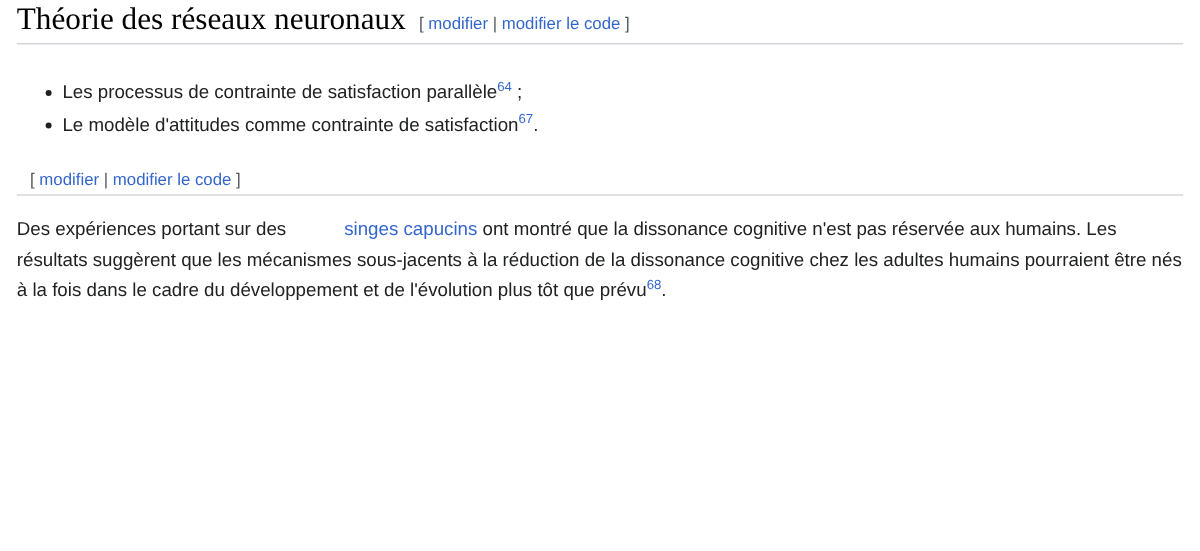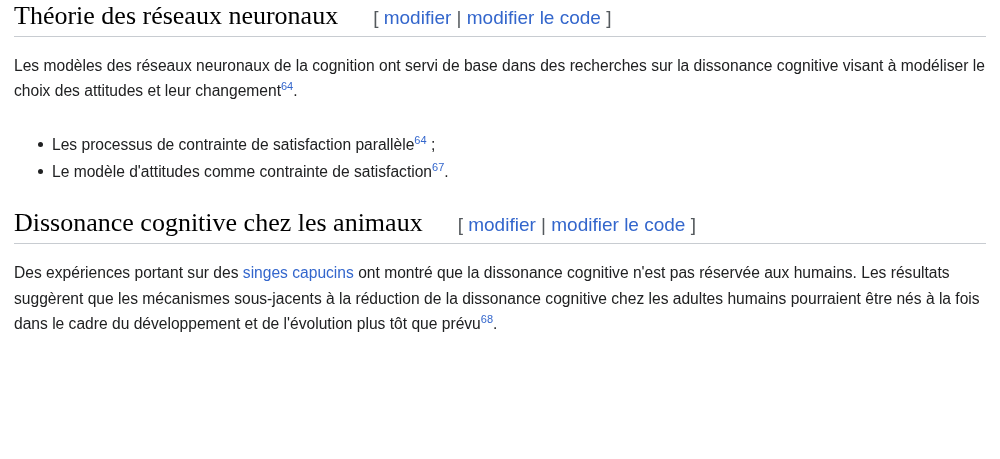--- a/index.html
+++ b/index.html
@@ -27,28 +27,27 @@
     font-weight: normal;
     font-size: 26px;
     line-height: 1.2;
     margin: 0;
     padding: 0 0 5px 0;
     border-bottom: 1px solid #c8ccd1;
     color: #000000;
     display: flex;
     align-items: baseline;
     flex-wrap: nowrap;
-    gap: 24px;
   }
   h2.heading .htext {
     white-space: nowrap;
   }
   .editsection {
     font-family: "Liberation Sans", sans-serif;
-    font-size: 19px;
+    font-size: 14px;
     color: #54595d;
     margin-left: 11px;
     white-space: nowrap;
     font-weight: normal;
   }
   .editsection a {
     color: #3366cc;
     text-decoration: none;
   }
   .editsection .brk {
@@ -89,20 +88,21 @@
     line-height: 1;
     vertical-align: super;
   }
   sup.ref a {
     color: #3366cc;
     text-decoration: none;
   }
   a.wikilink {
     color: #3366cc;
     text-decoration: none;
+    margin-left: 44px;
   }
   .spacer-1 { height: 17px; }
   .spacer-2 { height: 21px; }
 </style>
 </head>
 <body>
 
 <div class="page">
 
   <div class="section">
@@ -110,36 +110,34 @@
       <span class="htext">Théorie des réseaux neuronaux</span>
       <span class="editsection">
         <span class="brk">[</span>
         <a href="#">modifier</a>
         <span class="brk">|</span>
         <a href="#">modifier le code</a>
         <span class="brk">]</span>
       </span>
     </h2>
 
-    <p class="first"><span>Les modèles des réseaux neuronaux de la cognition ont servi de base dans des recherches sur la dissonance cognitive visant à modéliser le choix des attitudes et leur changement</span><sup class="ref"><a href="#">64</a></sup><span>.</span></p>
 
     <div class="spacer-1"></div>
 
 
     <ul class="bullets">
       <li><span>Les processus de contrainte de satisfaction parallèle</span><sup class="ref"><a href="#">64</a></sup><span> ;</span></li>
       <li><span>Le modèle d'attitudes comme contrainte de satisfaction</span><sup class="ref"><a href="#">67</a></sup><span>.</span></li>
     </ul>
   </div>
 
   <div class="spacer-2"></div>
 
   <div class="section">
     <h2 class="heading">
-      <span class="htext">Dissonance cognitive chez les animaux</span>
       <span class="editsection">
         <span class="brk">[</span>
         <a href="#">modifier</a>
         <span class="brk">|</span>
         <a href="#">modifier le code</a>
         <span class="brk">]</span>
       </span>
     </h2>
 
     <p class="first"><span>Des expériences portant sur des </span><a class="wikilink" href="#">singes capucins</a><span> ont montré que la dissonance cognitive n'est pas réservée aux humains. Les résultats suggèrent que les mécanismes sous-jacents à la réduction de la dissonance cognitive chez les adultes humains pourraient être nés à la fois dans le cadre du développement et de l'évolution plus tôt que prévu</span><sup class="ref"><a href="#">68</a></sup><span>.</span></p>

